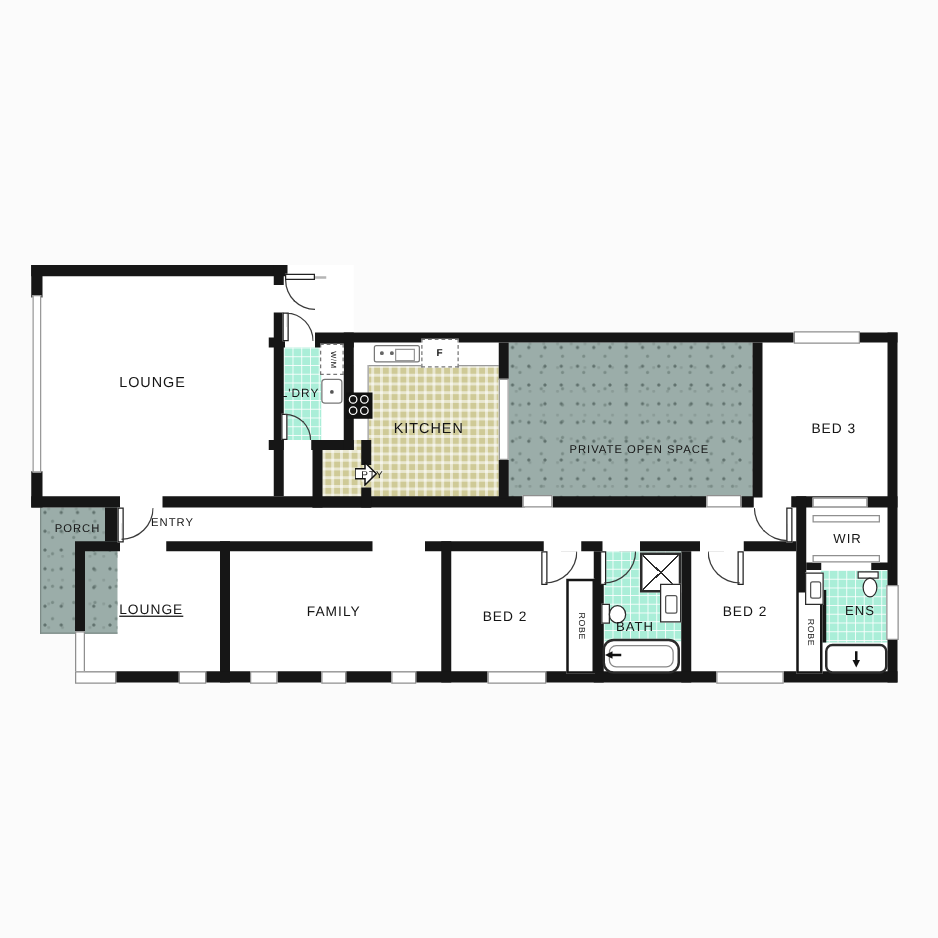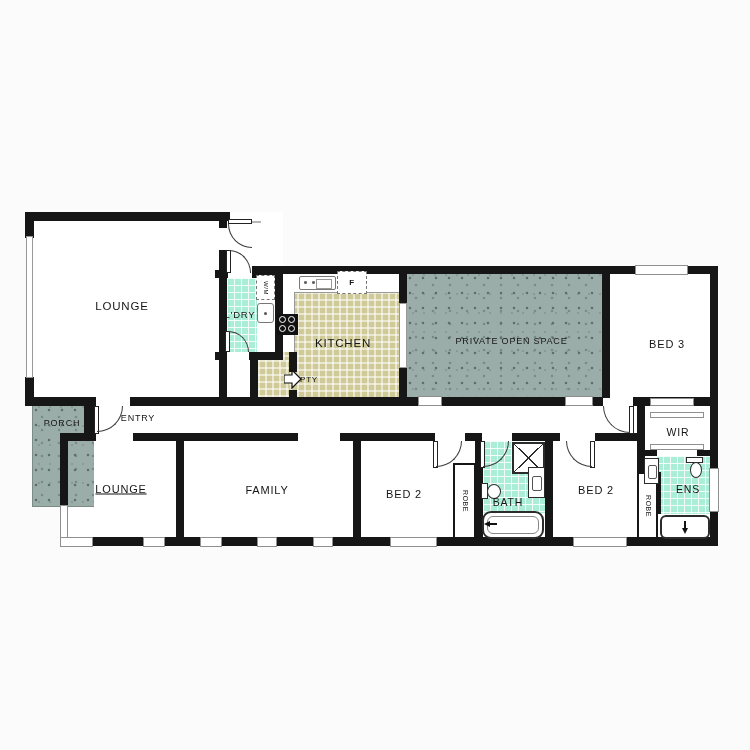--- a/index.html
+++ b/index.html
@@ -221,23 +221,23 @@
   <div class="fx" style="left:686px;top:457px;width:17px;height:6px;border-width:1px;"></div>
   <div class="fx round" style="left:690px;top:462px;width:12px;height:16px;"></div>
   <div class="fx" style="left:660px;top:515px;width:50px;height:24px;border-width:2px;border-radius:6px;"></div>
   <div class="stem-d" style="left:684px;top:521px;height:8px;"></div>
   <div class="arr-d" style="left:681.5px;top:528px;"></div>
 
   <div class="lbl" style="left:122px;top:307px;font-size:11.5px;">LOUNGE</div>
   <div class="lbl" style="left:62px;top:423px;font-size:9px;">PORCH</div>
   <div class="lbl" style="left:138px;top:418px;font-size:9px;">ENTRY</div>
   <div class="lbl" style="left:240px;top:315px;font-size:9.5px;">L'DRY</div>
-  <div class="lbl" style="left:270px;top:380px;font-size:8px;margin-left:39px;">PTY</div>
+  <div class="lbl" style="left:259px;top:380px;font-size:8px;margin-left:39px;">PTY</div>
   <div class="lbl" style="left:343px;top:344px;font-size:11.5px;">KITCHEN</div>
-  <div class="lbl" style="left:497px;top:341px;font-size:9px;padding-left:29px;">PRIVATE OPEN SPACE</div>
+  <div class="lbl" style="left:497px;top:360px;font-size:9px;padding-left:29px;">PRIVATE OPEN SPACE</div>
   <div class="lbl" style="left:667px;top:344px;font-size:11px;">BED 3</div>
   <div class="lbl" style="left:678px;top:432px;font-size:10.5px;">WIR</div>
   <div class="lbl" style="left:688px;top:489px;font-size:10.5px;">ENS</div>
   <div class="vlbl" style="left:648px;top:506px;font-size:7px;">ROBE</div>
   <div class="lbl" style="left:121px;top:489px;font-size:11px;text-decoration:underline;">LOUNGE</div>
   <div class="lbl" style="left:267px;top:490px;font-size:11px;">FAMILY</div>
   <div class="lbl" style="left:404px;top:494px;font-size:11px;">BED 2</div>
   <div class="vlbl" style="left:465px;top:501px;font-size:7px;">ROBE</div>
   <div class="lbl" style="left:508px;top:502px;font-size:10.5px;">BATH</div>
   <div class="lbl" style="left:596px;top:490px;font-size:11px;">BED 2</div>

